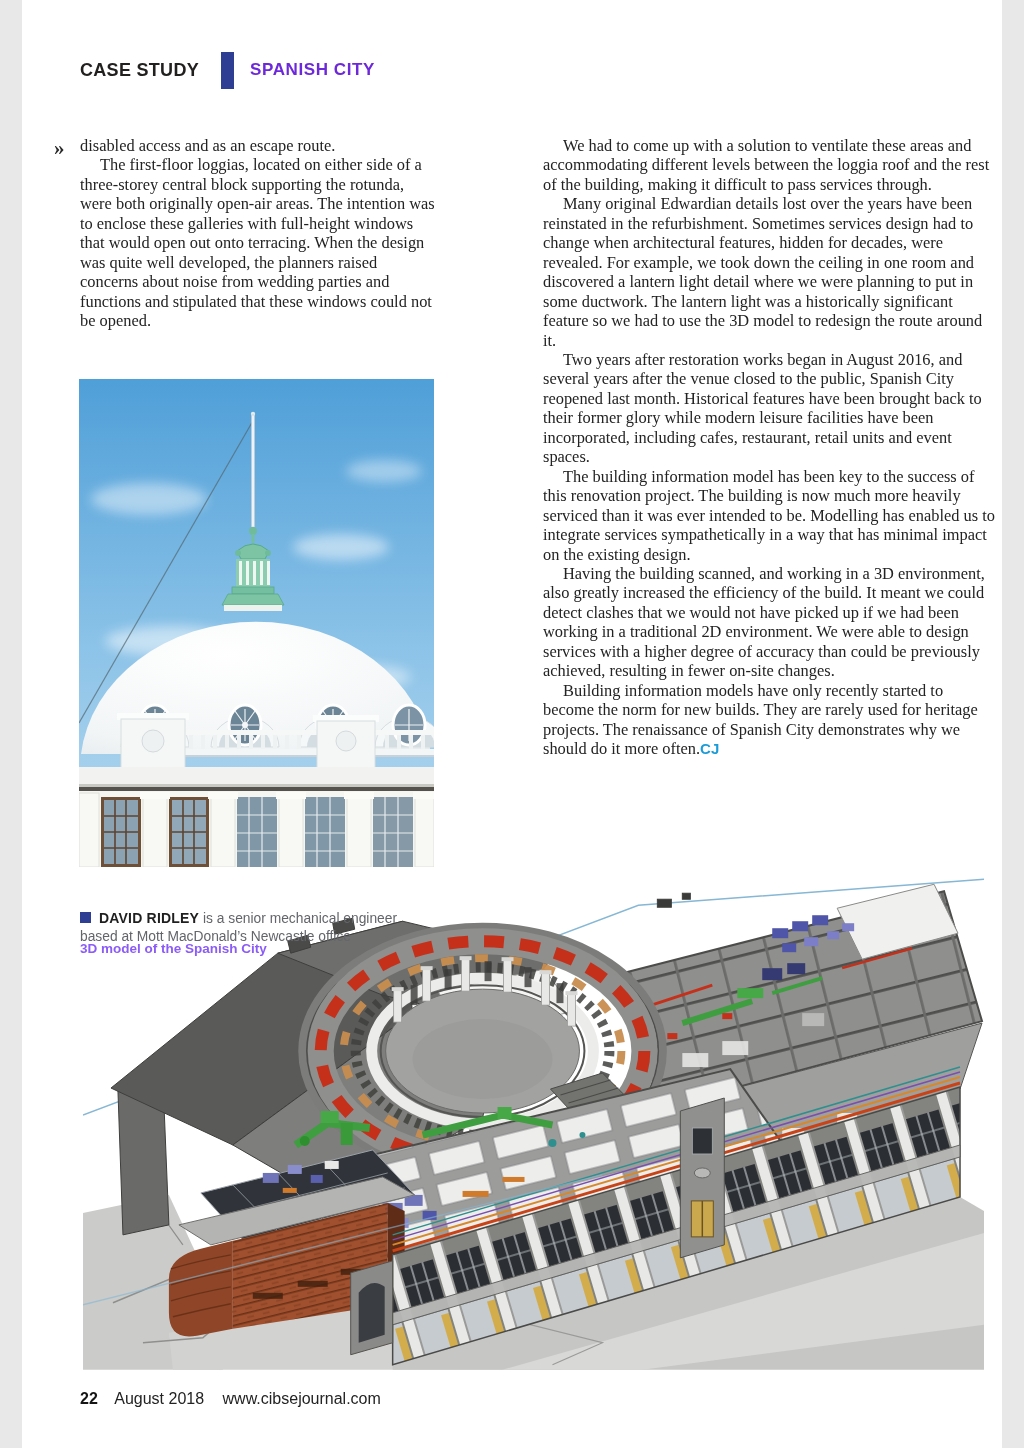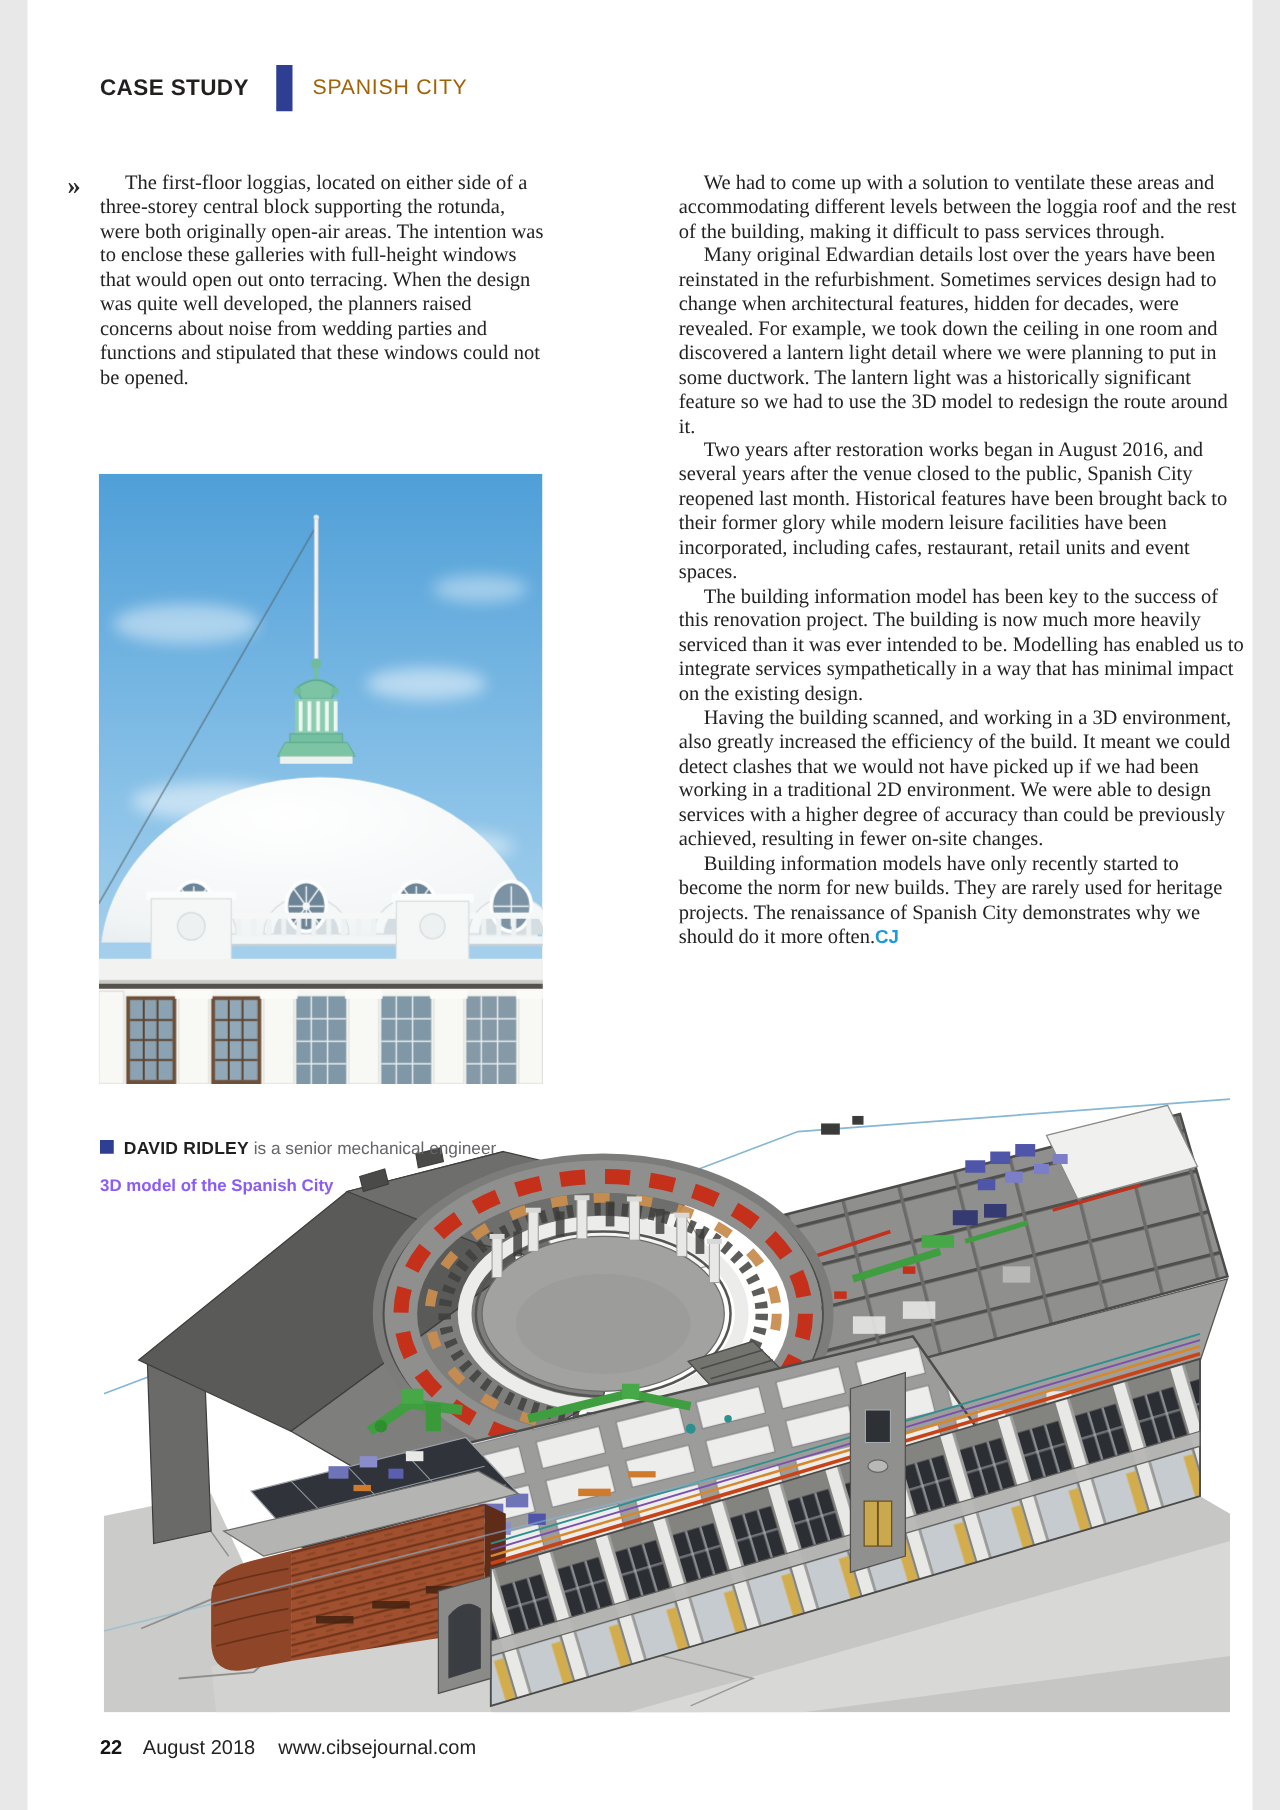--- a/index.html
+++ b/index.html
@@ -6,21 +6,21 @@
   html,body { margin:0; padding:0; background:#e8e8e8; }
   .page {
     position:relative; width:980px; height:1448px; margin:0 auto;
     background:#ffffff; overflow:hidden;
     font-family:"Liberation Serif", serif; color:#1f1f1f;
   }
   
   .kicker-row { position:absolute; left:58px; top:50px; display:flex; align-items:center; height:40px; }
   .kicker { font-family:"Liberation Sans", sans-serif; font-size:18px; font-weight:700; letter-spacing:.3px; color:#221f1f; }
   .kicker-bar { width:13px; height:37px; background:#2e3f93; margin:0 16px 0 22px; }
-  .topic { font-family:"Liberation Sans", sans-serif; font-size:17px; font-weight:400; letter-spacing:.6px; color:#a16207; }
+  .topic { font-family:"Liberation Sans", sans-serif; font-size:17px; font-weight:700; letter-spacing:.6px; color:#6d28d9; }
 
   
   .marker { position:absolute; left:32px; top:136px; font-size:21px; font-weight:700; color:#2a2a2a; }
   .col { position:absolute; top:136px; }
   .col p { margin:0; font-size:16.4px; line-height:19.45px; color:#232323; }
   .col p.indent { text-indent:20px; }
   .col-left  { left:58px;  width:356px; }
   .col-right { left:521px; width:454px; }
   .cj-mark { font-family:"Liberation Sans", sans-serif; font-weight:700; font-size:15px; color:#1b9cd8; margin-left:0; }
 
@@ -51,20 +51,21 @@
 
   <div class="kicker-row">
     <span class="kicker">CASE STUDY</span>
     <span class="kicker-bar"></span>
     <span class="topic">SPANISH CITY</span>
   </div>
 
   <span class="marker">»</span>
 
   <div class="col col-left">
+    <p>disabled access and as an escape route.</p>
     <p class="indent">The first-floor loggias, located on either side of a three-storey central block supporting the rotunda, were both originally open-air areas. The intention was to enclose these galleries with full-height windows that would open out onto terracing. When the design was quite well developed, the planners raised concerns about noise from wedding parties and functions and stipulated that these windows could not be opened.</p>
   </div>
 
   <div class="col col-right">
     <p class="indent">We had to come up with a solution to ventilate these areas and accommodating different levels between the loggia roof and the rest of the building, making it difficult to pass services through.</p>
     <p class="indent">Many original Edwardian details lost over the years have been reinstated in the refurbishment. Sometimes services design had to change when architectural features, hidden for decades, were revealed. For example, we took down the ceiling in one room and discovered a lantern light detail where we were planning to put in some ductwork. The lantern light was a historically significant feature so we had to use the 3D model to redesign the route around it.</p>
     <p class="indent">Two years after restoration works began in August 2016, and several years after the venue closed to the public, Spanish City reopened last month. Historical features have been brought back to their former glory while modern leisure facilities have been incorporated, including cafes, restaurant, retail units and event spaces.</p>
     <p class="indent">The building information model has been key to the success of this renovation project. The building is now much more heavily serviced than it was ever intended to be. Modelling has enabled us to integrate services sympathetically in a way that has minimal impact on the existing design.</p>
     <p class="indent">Having the building scanned, and working in a 3D environment, also greatly increased the efficiency of the build. It meant we could detect clashes that we would not have picked up if we had been working in a traditional 2D environment. We were able to design services with a higher degree of accuracy than could be previously achieved, resulting in fewer on-site changes.</p>
     <p class="indent"><span>Building information models have only recently started to become the norm for new builds. They are rarely used for heritage projects. The renaissance of Spanish City demonstrates why we should do it more often.</span><span class="cj-mark">CJ</span></p>
@@ -206,20 +207,21 @@
           <rect x="265" y="413" width="30" height="7"></rect>
           <rect x="334" y="413" width="21" height="7"></rect>
       </g>
     </g>
   </svg>
 
   <div class="author">
     <div>
       <span class="author-bullet"></span><span class="author-name">DAVID RIDLEY</span><span> is a senior mechanical engineer</span>
     </div>
+    <div>based at Mott MacDonald’s Newcastle office</div>
   </div>
 
   <div class="figure-caption">3D model of the Spanish City</div>
 
   <svg class="model" viewBox="0 0 902 497" role="img">
     <defs>
       <pattern id="patPanels" patternUnits="userSpaceOnUse" width="66" height="32" patternTransform="rotate(-14)">
         <rect width="66" height="32" fill="#9c9c9a"></rect>
         <rect x="4" y="4" width="52" height="22" fill="#ededeb" stroke="#86868a"></rect>
       </pattern>

